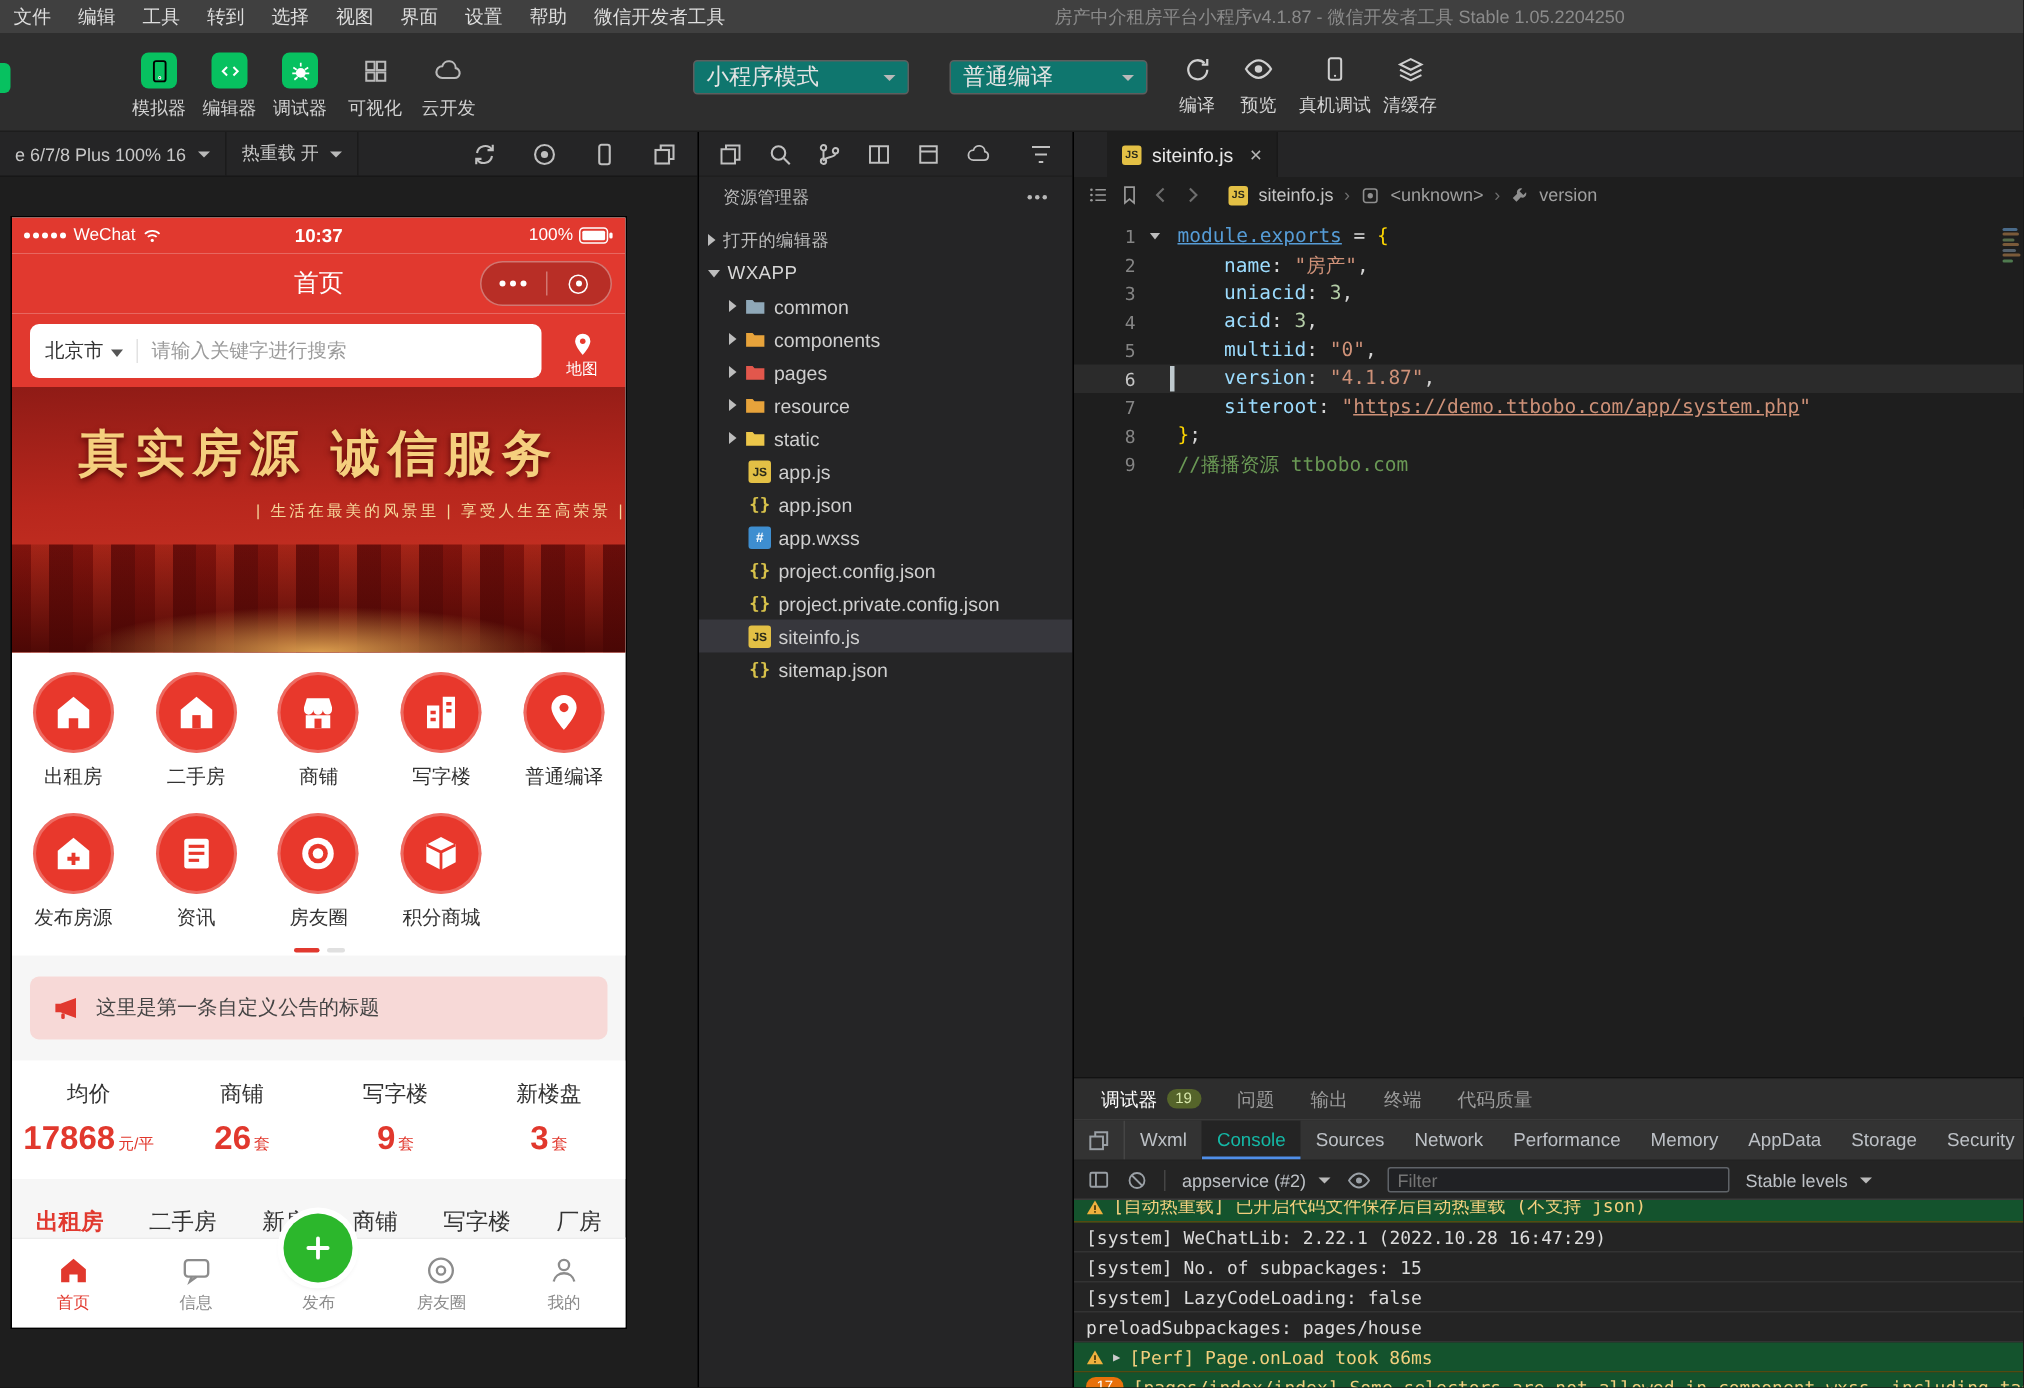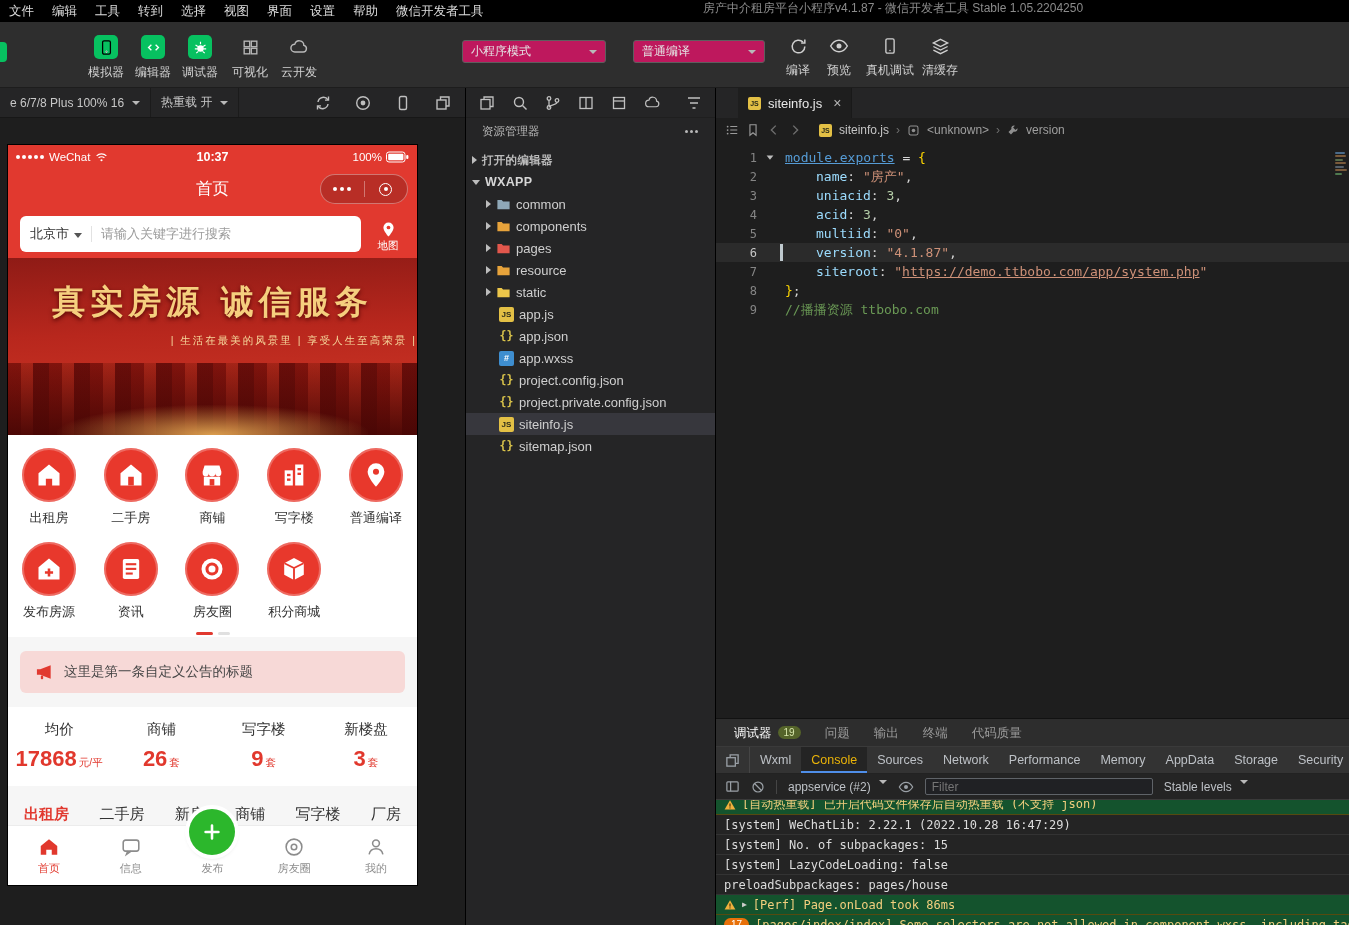--- a/index.html
+++ b/index.html
@@ -1,34 +1,34 @@
 <!DOCTYPE html>
 <html><head>
 <meta charset="utf-8">
 <style>
 *{margin:0;padding:0;box-sizing:border-box}
 body{background:#111;font-family:"Liberation Sans",sans-serif}
 .app{position:relative;width:1349px;height:925px;background:#1e1e1e;overflow:hidden}
 
 
-.menubar{position:absolute;left:0;top:0;width:100%;height:22px;background:#000000;display:flex;color:#dedede;font-size:12.5px;z-index:30}
+.menubar{position:absolute;left:0;top:0;width:100%;height:22px;background:#404040;display:flex;align-items:center;color:#dedede;font-size:12.5px;z-index:30}
 .mitem{padding:0 9px;line-height:22px;cursor:default}
 .wtitle{position:absolute;left:703px;color:#8b8b8b;font-size:12px;white-space:nowrap}
 
 
 .toolbar{position:absolute;left:0;top:22px;width:100%;height:66px;background:#2e2e2e;border-bottom:1px solid #1d1d1d;z-index:20}
 .sliver{position:absolute;left:0;top:20px;width:7px;height:20px;background:#07c160;border-radius:0 4px 4px 0}
 .tbtn,.abtn{position:absolute;top:13px;display:flex;flex-direction:column;align-items:center;gap:5px;cursor:pointer}
 .tbtn{width:52px}
 .lbl{font-size:12px;color:#d2d2d2;white-space:nowrap}
 .ticon{width:24px;height:24px;border-radius:5px;display:flex;align-items:center;justify-content:center}
 .ticon.green{background:#07c160}
 .ticon.plain{color:#b9b9b9}
 .aicon{width:22px;height:22px;color:#cfcfcf;display:flex;align-items:center;justify-content:center}
-.tsel{position:absolute;top:18px;height:23px;background:#be185d;border:1px solid #5e5e5e;border-radius:3px;color:#e4e4e4;font-size:12px;display:flex;align-items:center;padding:0 8px;justify-content:space-between;cursor:pointer}
+.tsel{position:absolute;top:18px;height:23px;background:#0f766e;border:1px solid #5e5e5e;border-radius:3px;color:#e4e4e4;font-size:15px;display:flex;align-items:center;padding:0 8px;justify-content:space-between;cursor:pointer}
 .caret{width:0;height:0;border-left:4px solid transparent;border-right:4px solid transparent;border-top:4px solid #b9b9b9;margin-left:8px;flex:none}
 
 
 .simpane{position:absolute;left:0;top:88px;width:465px;height:837px;background:#1e1e1e}
 .devbar{height:30px;display:flex;align-items:center;color:#c8c8c8;font-size:12px;background:#252526;border-bottom:1px solid #171717}
 .devseg{display:flex;align-items:center;height:100%;padding:0 10px;border-right:1px solid #1b1b1b;cursor:pointer;white-space:nowrap}
 .devicons{margin-left:auto;display:flex;gap:24px;padding-right:14px;color:#bfbfbf}
 .devicons span{display:flex;cursor:pointer}
 
 .phone{position:absolute;left:8px;top:57px;width:409px;height:740px;background:#f6f6f6;overflow:hidden;box-shadow:0 0 0 1px #000;--red:#e1392f}
@@ -95,21 +95,21 @@
 .exicons{height:30px;display:flex;align-items:center;gap:17px;padding:0 13px;color:#c0c0c0;border-bottom:1px solid #1f1f1f}
 .exicons span{display:flex;cursor:pointer}
 .exicons .last{margin-left:auto}
 .exheader{height:27px;display:flex;align-items:center;padding:0 16px;font-size:11.5px;color:#b8b8b8}
 .dots3{margin-left:auto;width:14px;height:3px;display:flex;gap:2px;cursor:pointer}
 .dots3 i{width:3px;height:3px;border-radius:50%;background:#b8b8b8;display:block}
 .tree{padding-top:4px}
 .trow{height:22px;display:flex;align-items:center;gap:5px;font-size:13px;cursor:pointer;white-space:nowrap}
 .trow.sel{background:#37373d}
 .sect{padding-left:6px}
-.sectlbl{font-size:11.5px;font-weight:bold;color:#bcbcbc;letter-spacing:.3px}
+.sectlbl{font-size:11.5px;font-weight:normal;color:#bcbcbc;letter-spacing:.3px}
 .root .sectlbl{font-size:12.5px;color:#d6d6d6}
 .frow{padding-left:20px}
 .filerow{padding-left:33px}
 .tri{width:0;height:0;display:inline-block;flex:none}
 .tri.r{border-top:4px solid transparent;border-bottom:4px solid transparent;border-left:5px solid #bdbdbd}
 .tri.d{border-left:4px solid transparent;border-right:4px solid transparent;border-top:5px solid #bdbdbd}
 .fico{display:flex;flex:none}
 .jschip{width:15px;height:15px;background:#e3c045;color:#2b2b1a;border-radius:2px;display:inline-flex;align-items:center;justify-content:center;font-size:8px;font-weight:bold;flex:none}
 .jschip::after{content:"JS"}
 .jschip.sm{width:13px;height:13px;font-size:7px}
@@ -156,25 +156,25 @@
 
 
 .dbg{position:absolute;left:0;top:630px;width:100%;height:207px;background:#242424;border-top:1px solid #121212}
 .dtabs{height:28px;background:#2d2d2d;display:flex;align-items:center;padding-left:6px;font-size:12.5px;color:#9b9b9b;border-bottom:1px solid #3a3a3a}
 .dtab{padding:0 12px;line-height:28px;display:flex;align-items:center;cursor:pointer}
 .dtab.active{color:#fff}
 .dbadge{background:#55642a;color:#d9e8ac;border-radius:8px;font-size:10px;padding:1.5px 6px;margin-left:6px;line-height:1}
 .ctabs{height:27px;background:#333;display:flex;align-items:center;font-size:12.5px;color:#bdc1c6;border-bottom:1px solid #222;overflow:hidden}
 .devtoggle{padding:0 9px;height:100%;display:flex;align-items:center;border-right:1px solid #454545;color:#9aa0a6;cursor:pointer}
 .ctab{padding:0 10px;height:100%;display:flex;align-items:center;cursor:pointer;white-space:nowrap}
-.ctab.active{background:#242424;color:#eab308;box-shadow:inset 0 -2px 0 #4f8ee8}
+.ctab.active{background:#242424;color:#14b8a6;box-shadow:inset 0 -2px 0 #4f8ee8}
 .ctools{height:26px;display:flex;align-items:center;gap:11px;padding:0 9px;background:#242424;border-bottom:1px solid #3a3a3a;color:#bdc1c6;font-size:12px}
 .cico{display:flex;color:#9aa0a6;cursor:pointer}
 .cdiv{width:1px;height:14px;background:#454545}
-.cselect{display:flex;cursor:pointer;white-space:nowrap}
+.cselect{display:flex;align-items:center;cursor:pointer;white-space:nowrap}
 .cfilter{width:228px;height:17px;background:#202124;border:1px solid #5f6368;border-radius:2px;color:#bdc1c6;font-size:12px;padding:0 6px;outline:none;font-family:"Liberation Sans",sans-serif}
 .cout{height:126px;overflow:hidden;font-family:"DejaVu Sans Mono",monospace;font-size:12px}
 .crow{display:flex;align-items:center;min-height:20px;padding:0 8px;border-bottom:1px solid rgba(255,255,255,.07);color:#dcdcdc;gap:6px;white-space:nowrap;overflow:hidden}
 .crow.warn{background:#14532d;border-color:#554a10;color:#f2cf7e}
 .crow.first{margin-top:-5px}
 .wicon{display:flex;flex:none}
 .ecaret{color:#cccccc;font-size:8px;flex:none}
 .ecaret::after{content:"\25B6"}
 .cbadge{background:#e8710a;color:#fff;border-radius:8px;font-size:10px;line-height:13px;padding:0 7px;font-family:"Liberation Sans",sans-serif;flex:none}
 svg{display:block}

